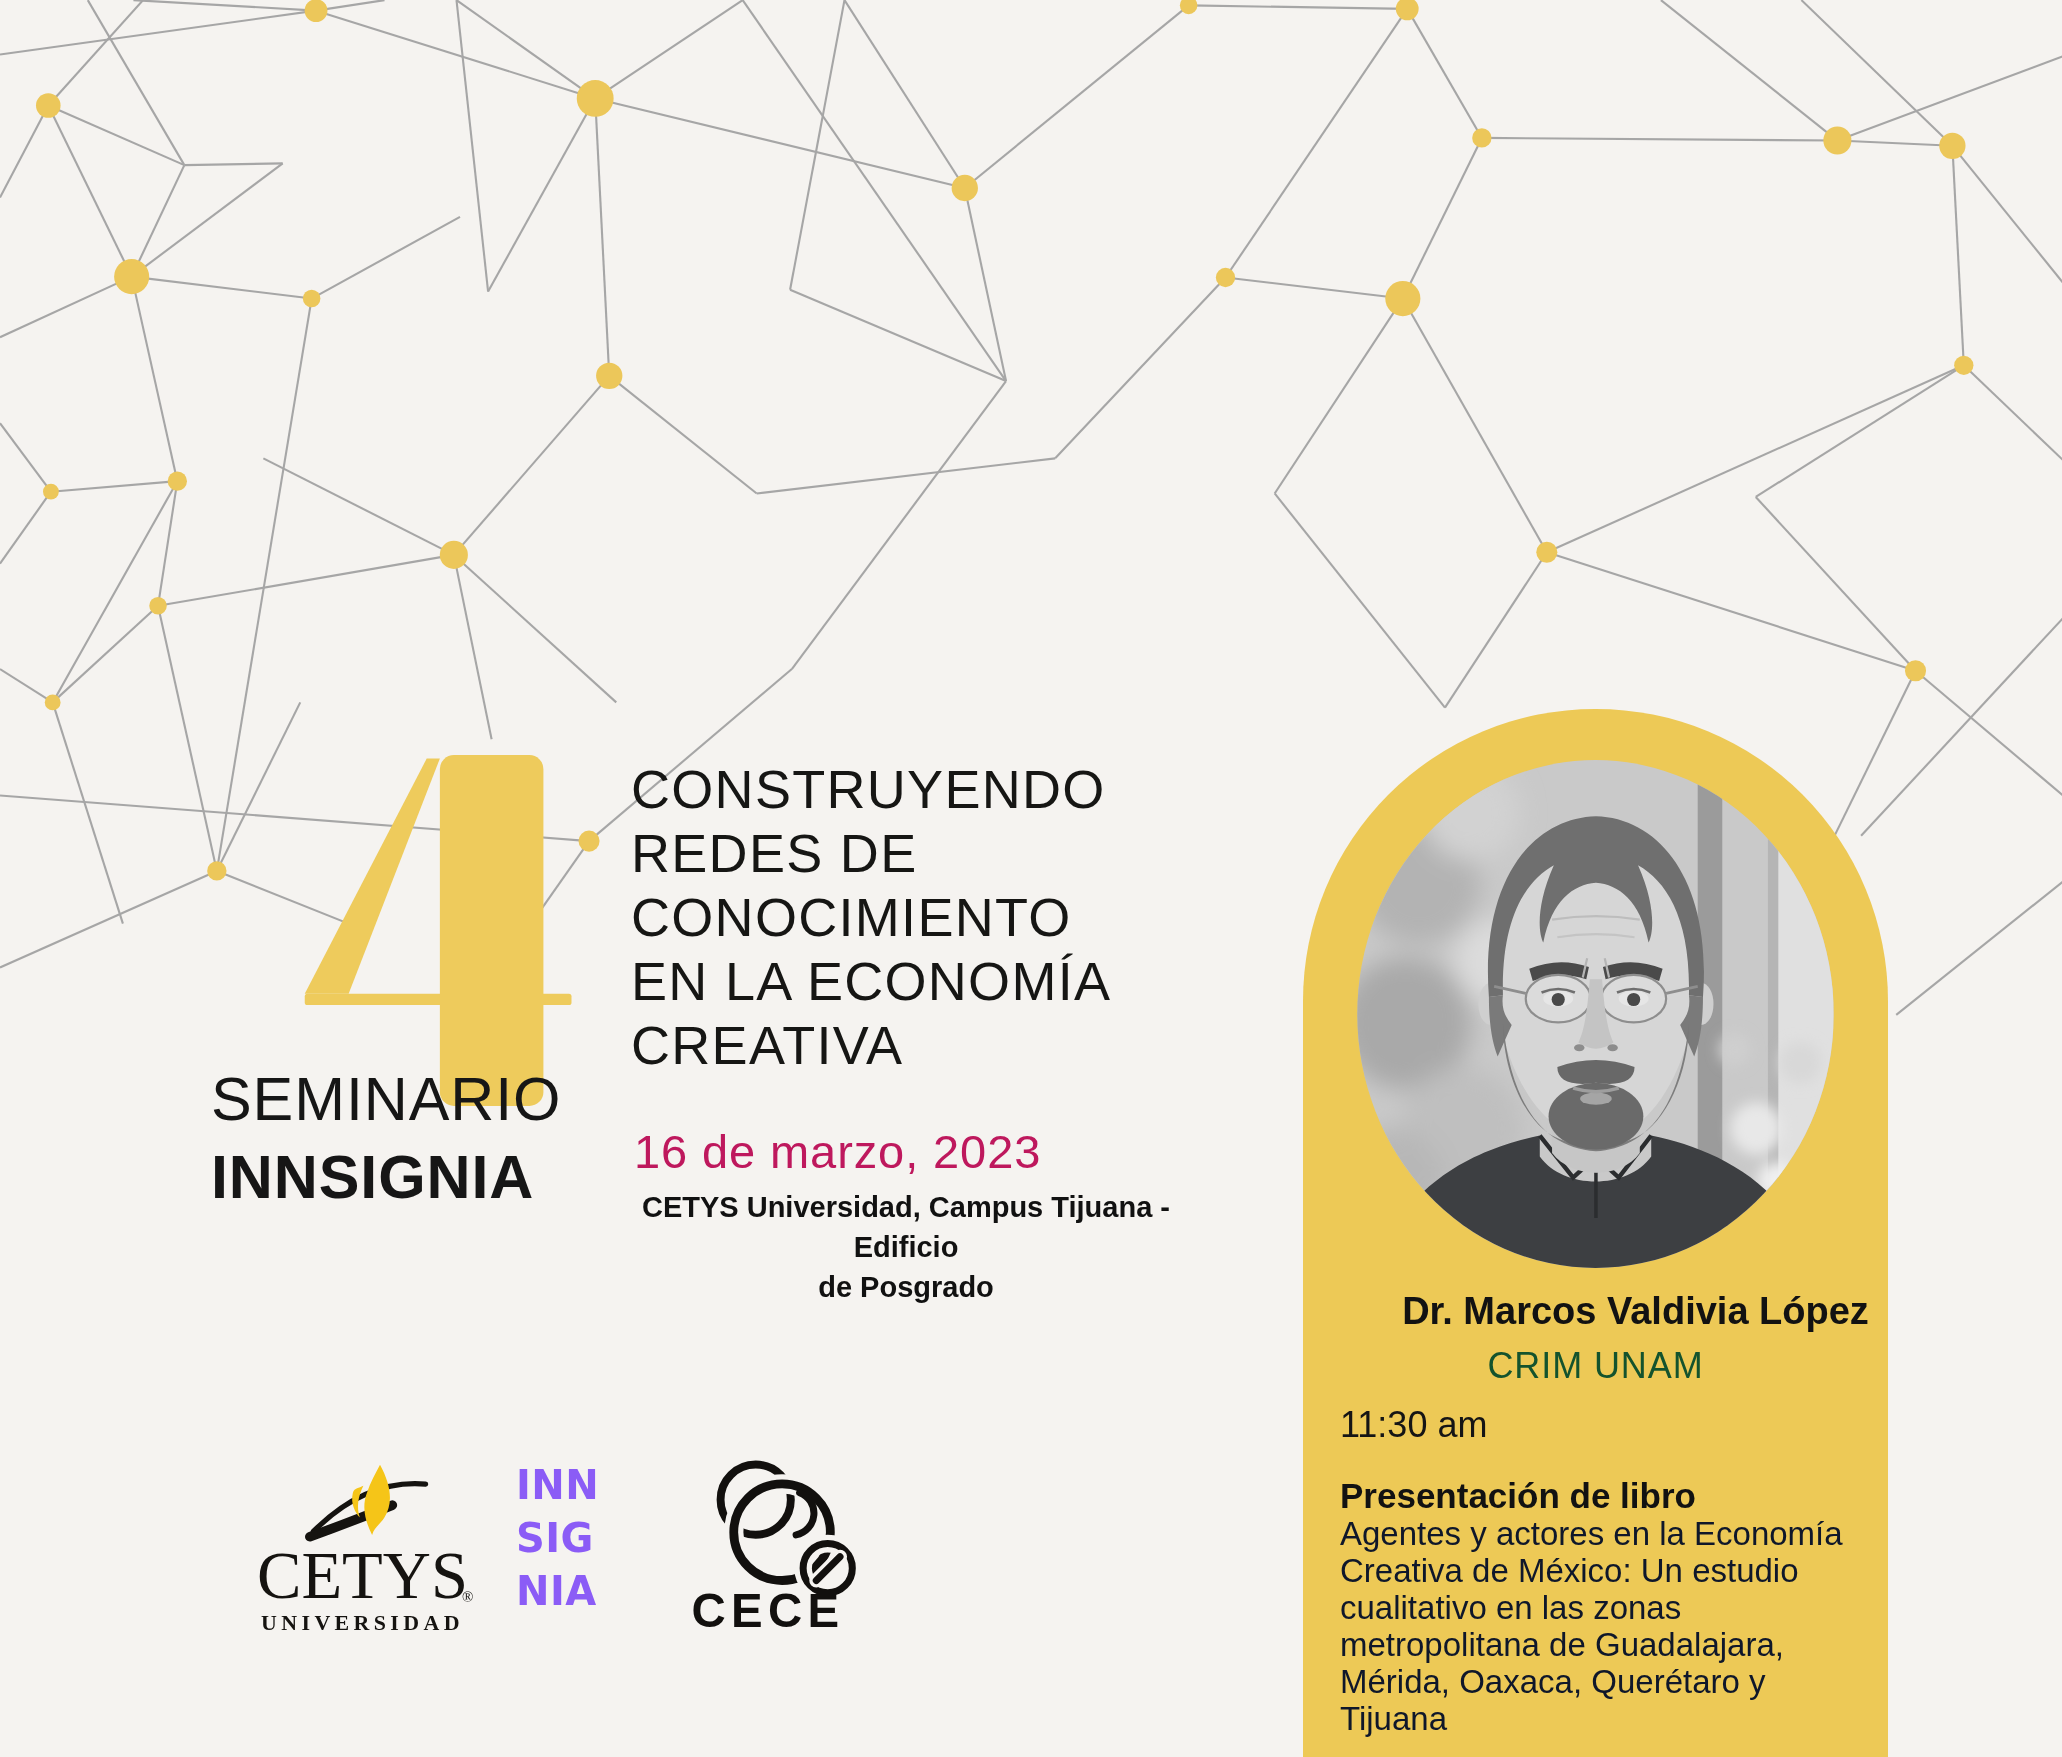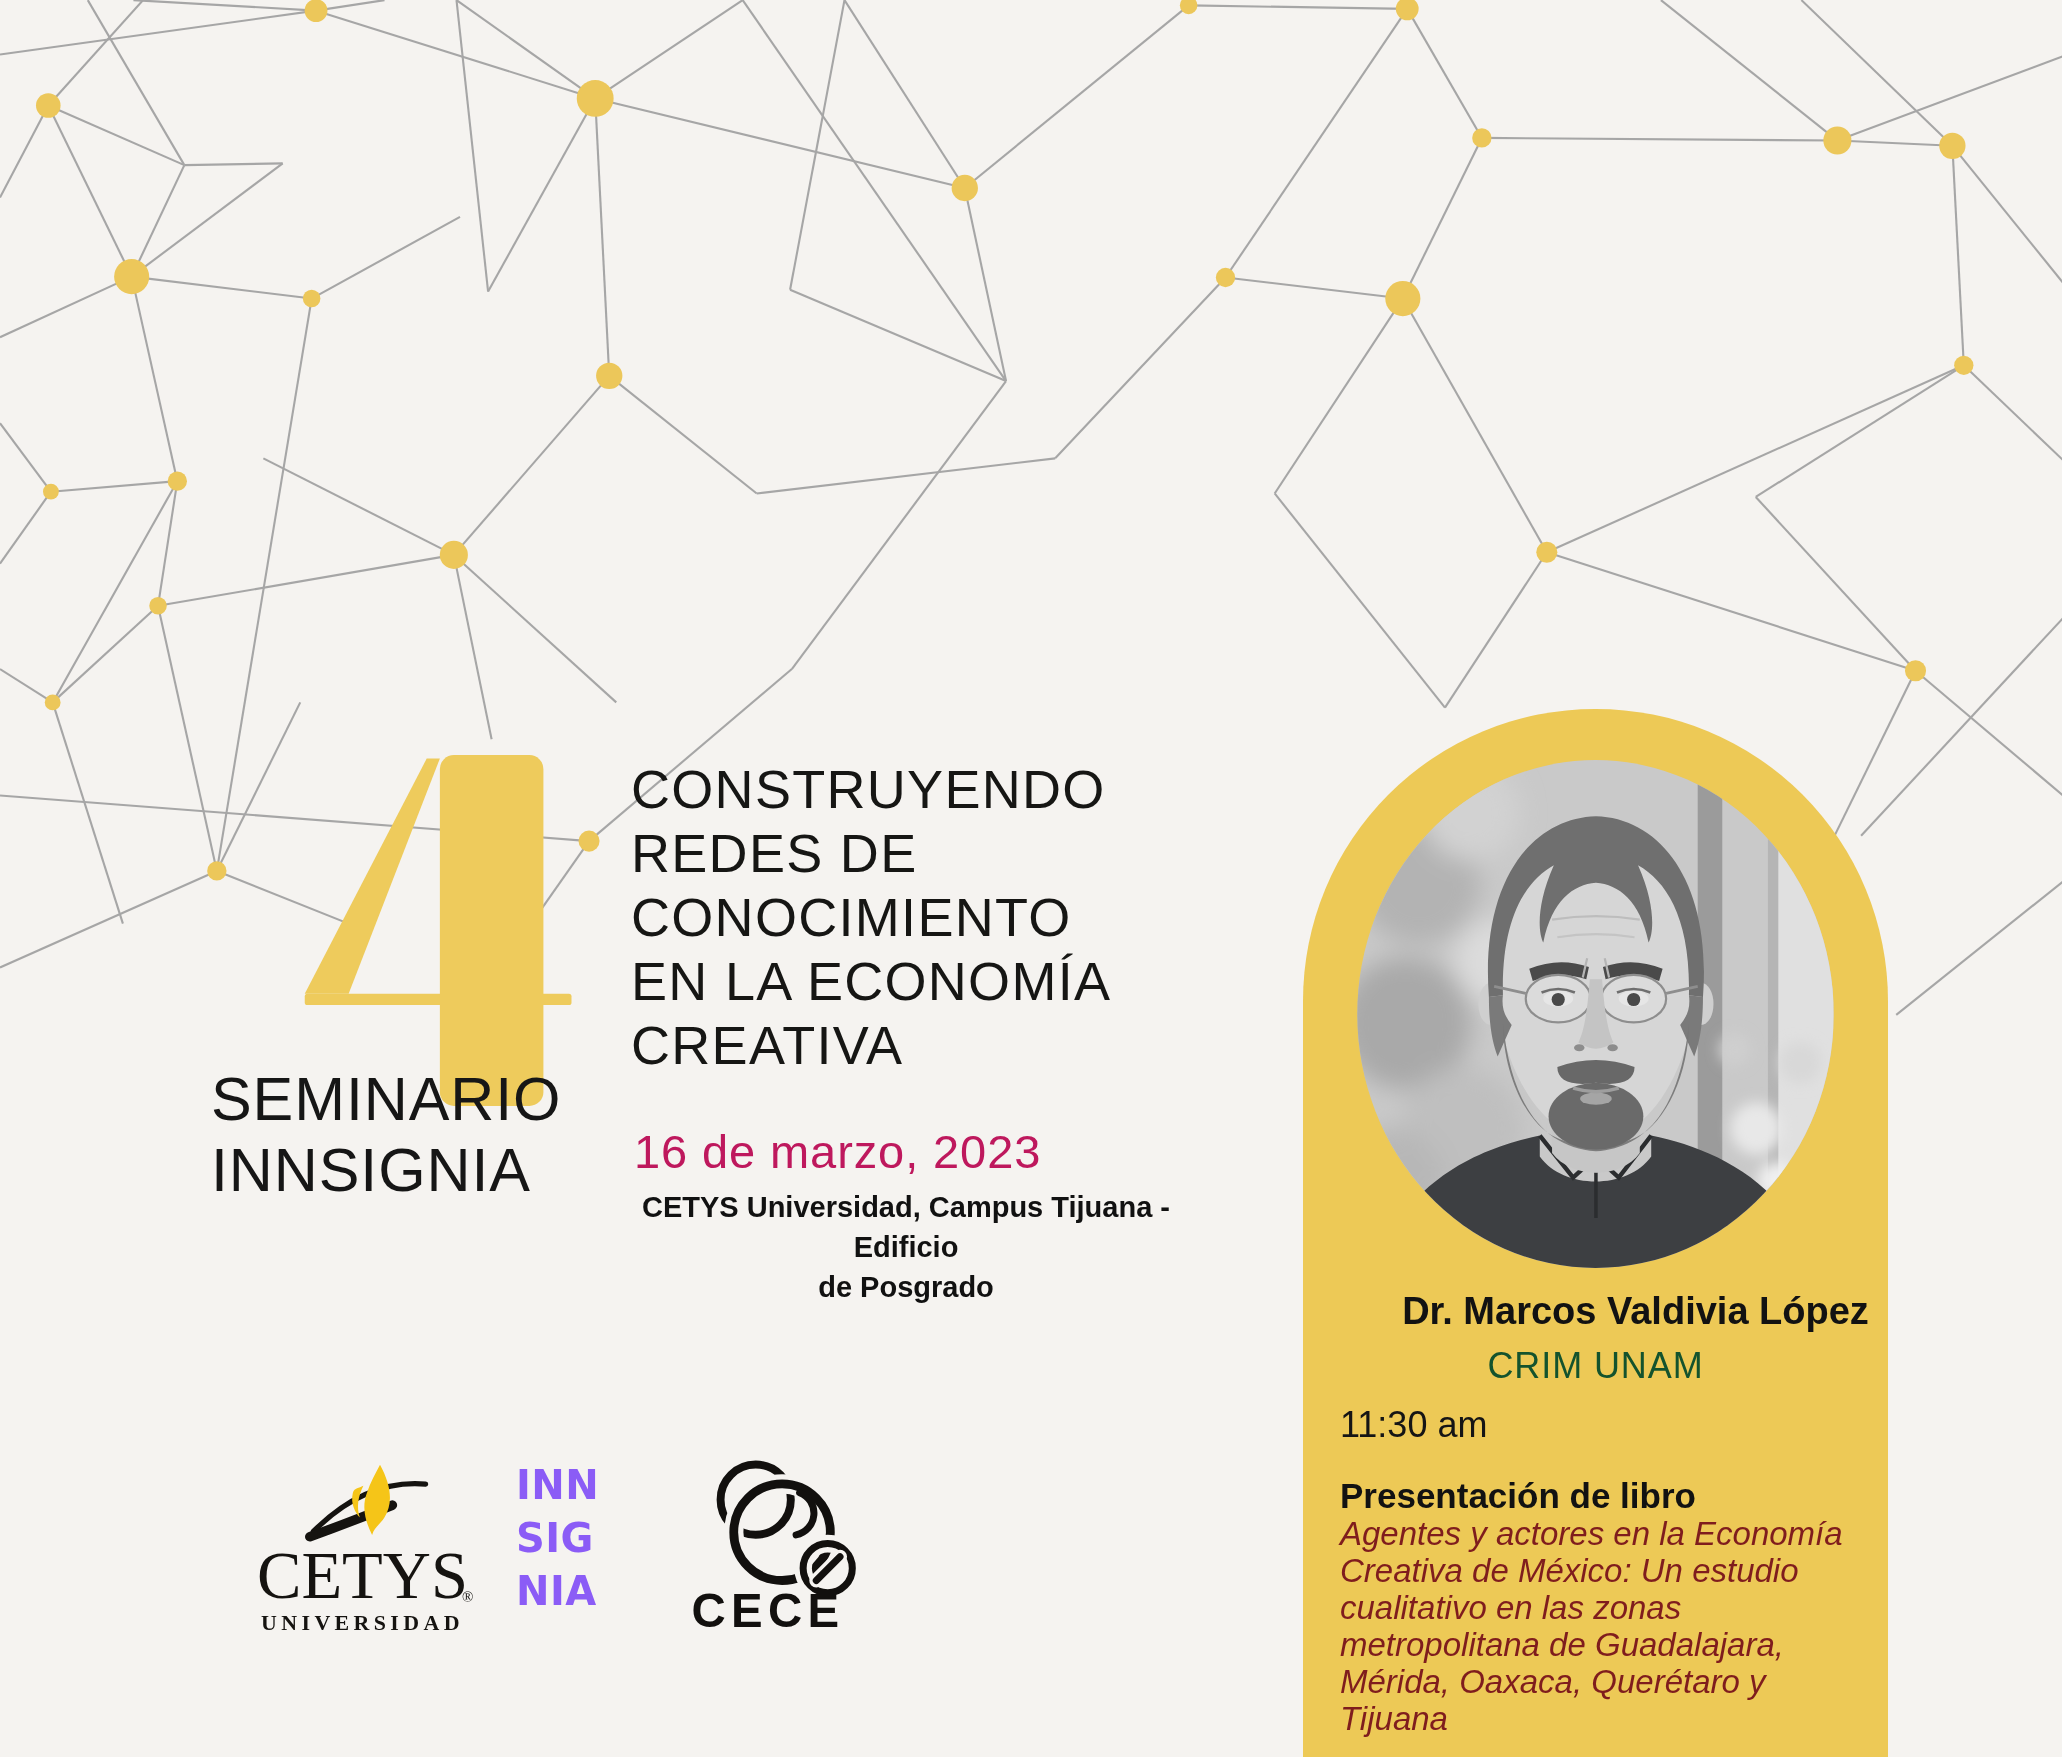--- a/index.html
+++ b/index.html
@@ -15,21 +15,21 @@
 
   
   #numeral{position:absolute;left:303px;top:755px;}
 
   
   .series{
     position:absolute;left:211px;top:1069px;width:362px;
     font-family:"Liberation Sans",sans-serif;color:#161616;
   }
   .series .l1{font-size:61px;letter-spacing:0.9px;line-height:1;}
-  .series .l2{font-size:61px;letter-spacing:0.9px;line-height:1;margin-top:10px;}
+  .series .l2{font-size:61px;letter-spacing:0.9px;line-height:1;margin-top:17px;font-weight:bold;}
 
   
   .title{
     position:absolute;left:631px;top:757px;width:544px;
     font-size:54px;line-height:64px;letter-spacing:1.3px;color:#161614;
   }
   .date{
     position:absolute;left:634px;top:1124px;
     font-size:47px;letter-spacing:0.9px;color:#be185d;
   }
@@ -55,21 +55,21 @@
     font-size:36px;color:#14532d;letter-spacing:0.9px;
   }
   .card .time{
     position:absolute;left:37px;top:695px;font-size:36px;color:#151515;
   }
   .card .session{
     position:absolute;left:37px;top:767px;font-size:35px;font-weight:bold;color:#121212;
   }
   .card .work{
     position:absolute;left:37px;top:806px;width:527px;
-    font-size:33px;line-height:37px;color:#7f1d1d;font-style:italic;
+    font-size:33px;line-height:37px;color:#0f172a;
   }
 
   
   #cetys-logo{position:absolute;left:259px;top:1440px;}
   .innsignia{
     position:absolute;left:516px;top:1459px;color:#8b5cf6;
     font-family:"DejaVu Sans","Liberation Sans",sans-serif;
     font-weight:700;font-size:40px;line-height:53px;letter-spacing:0.4px;
   }
   #cece-logo{position:absolute;left:687px;top:1447px;}

